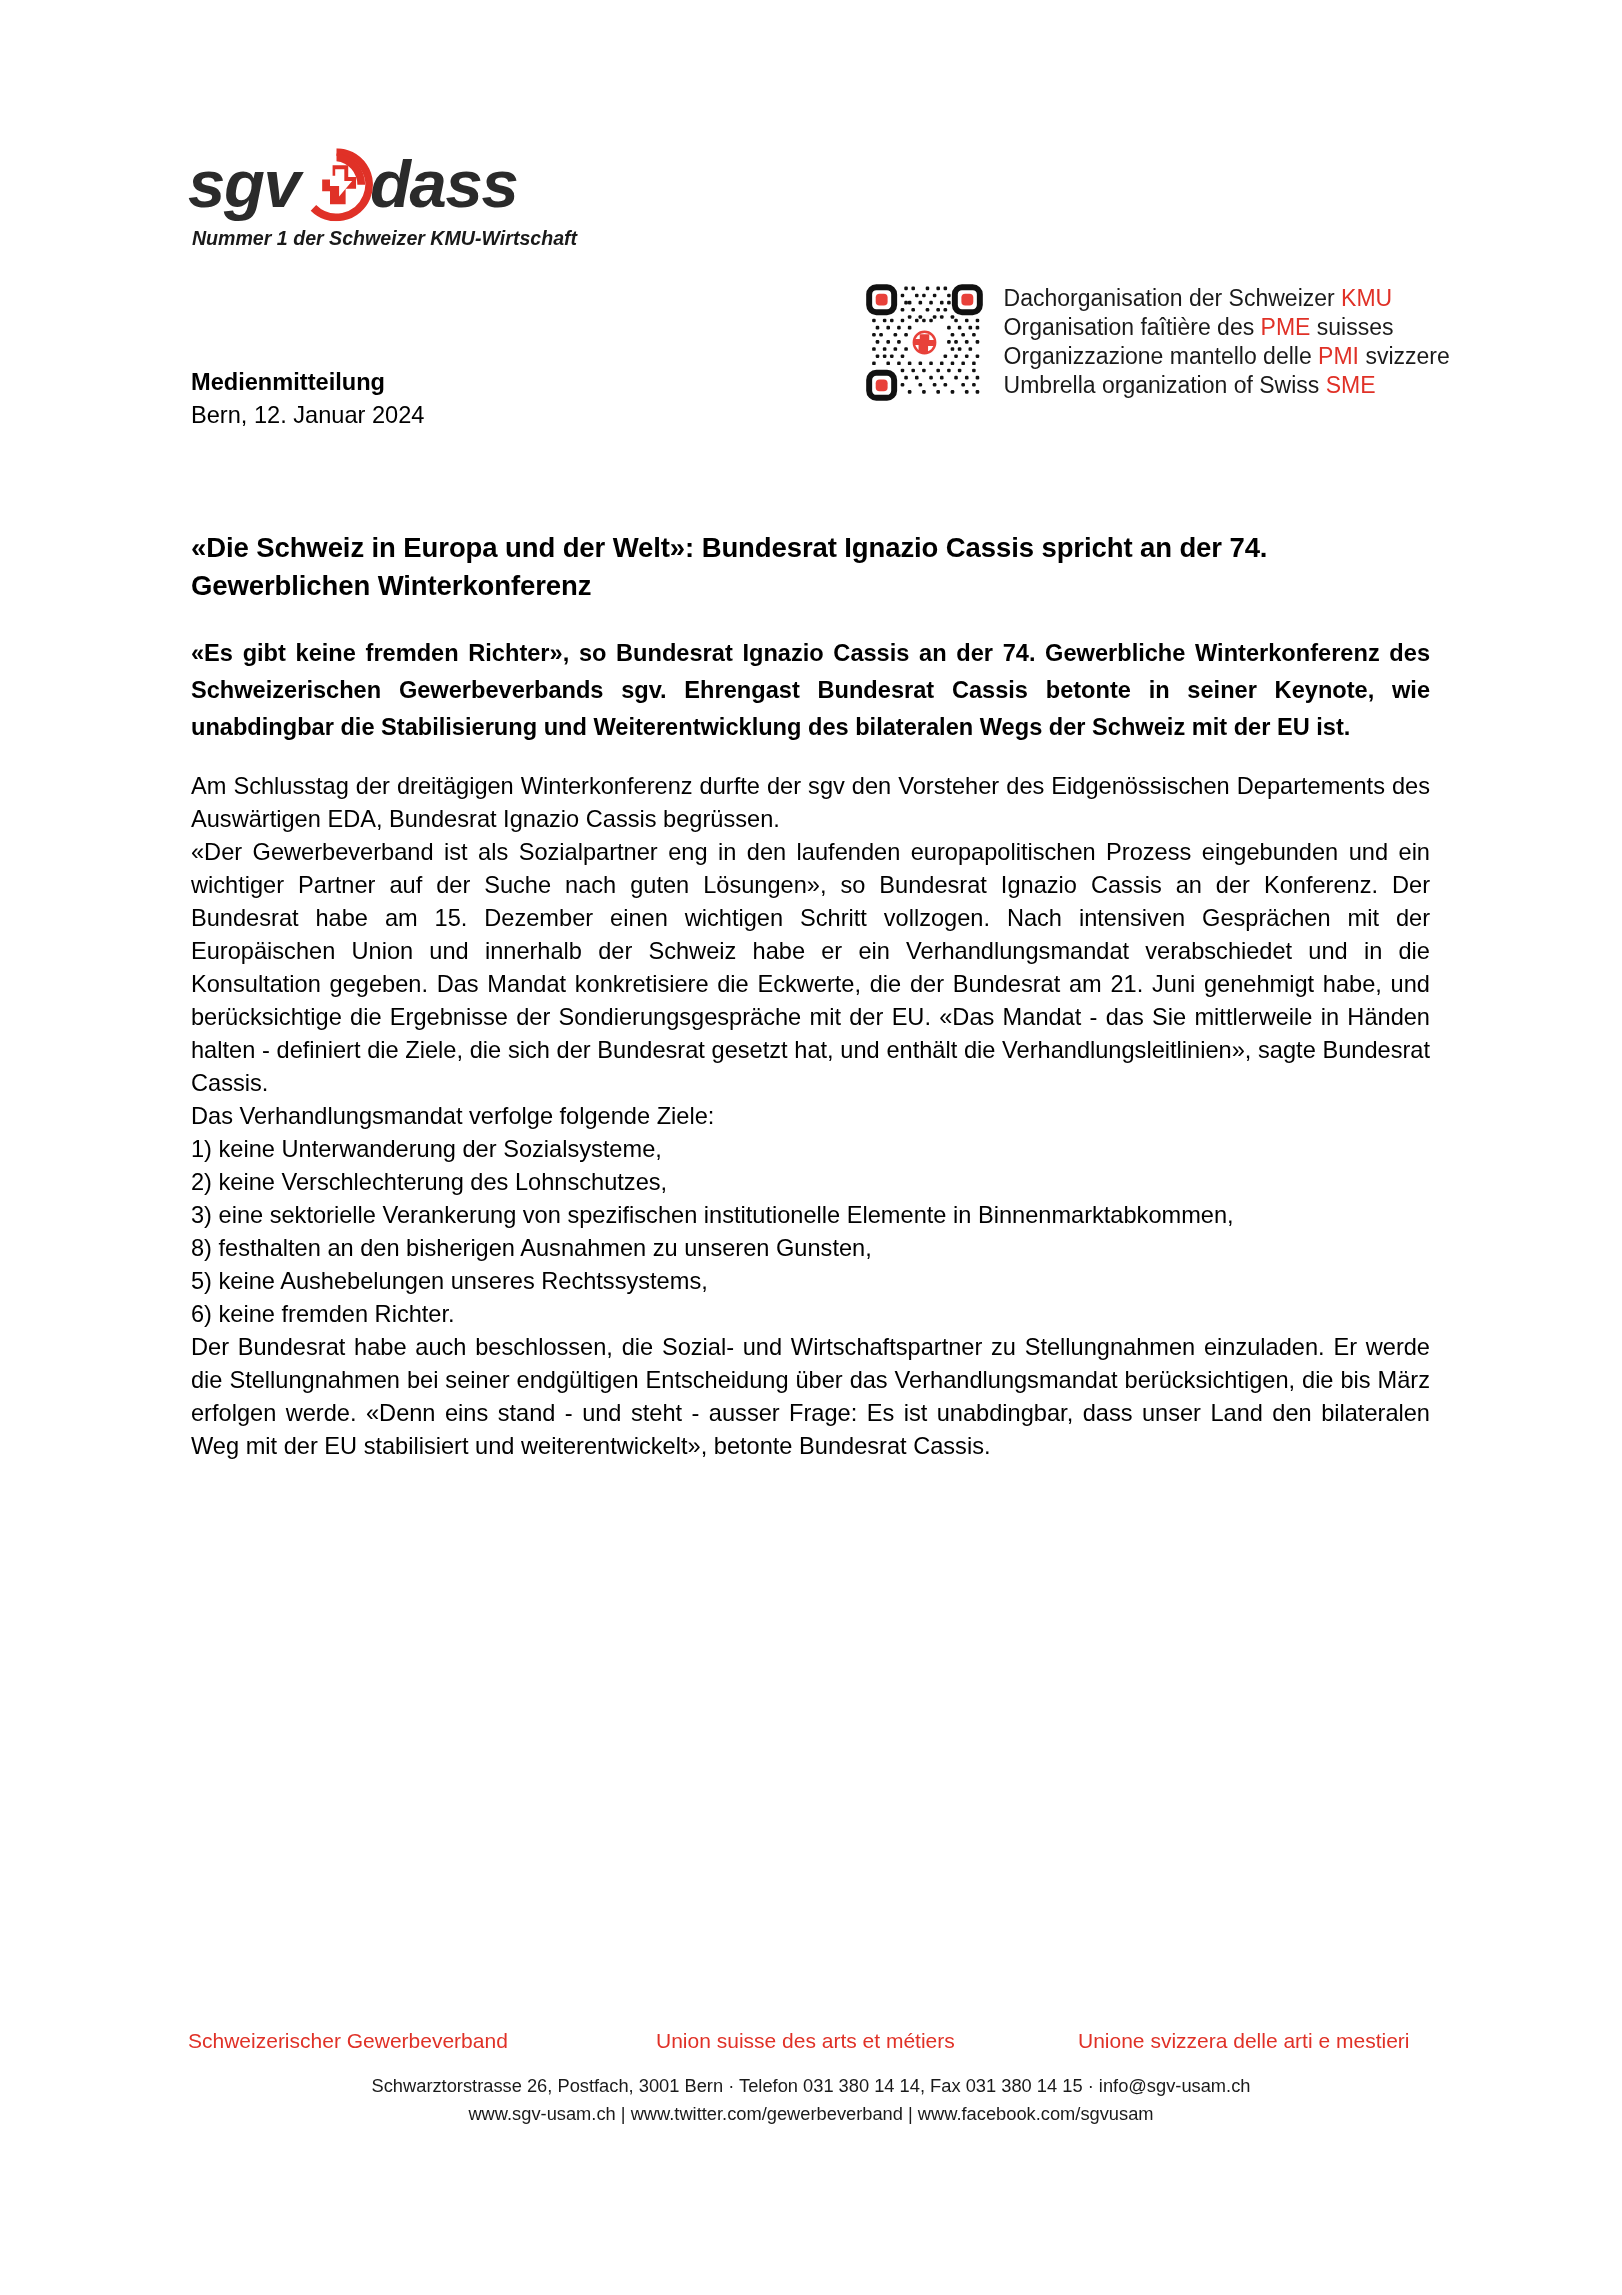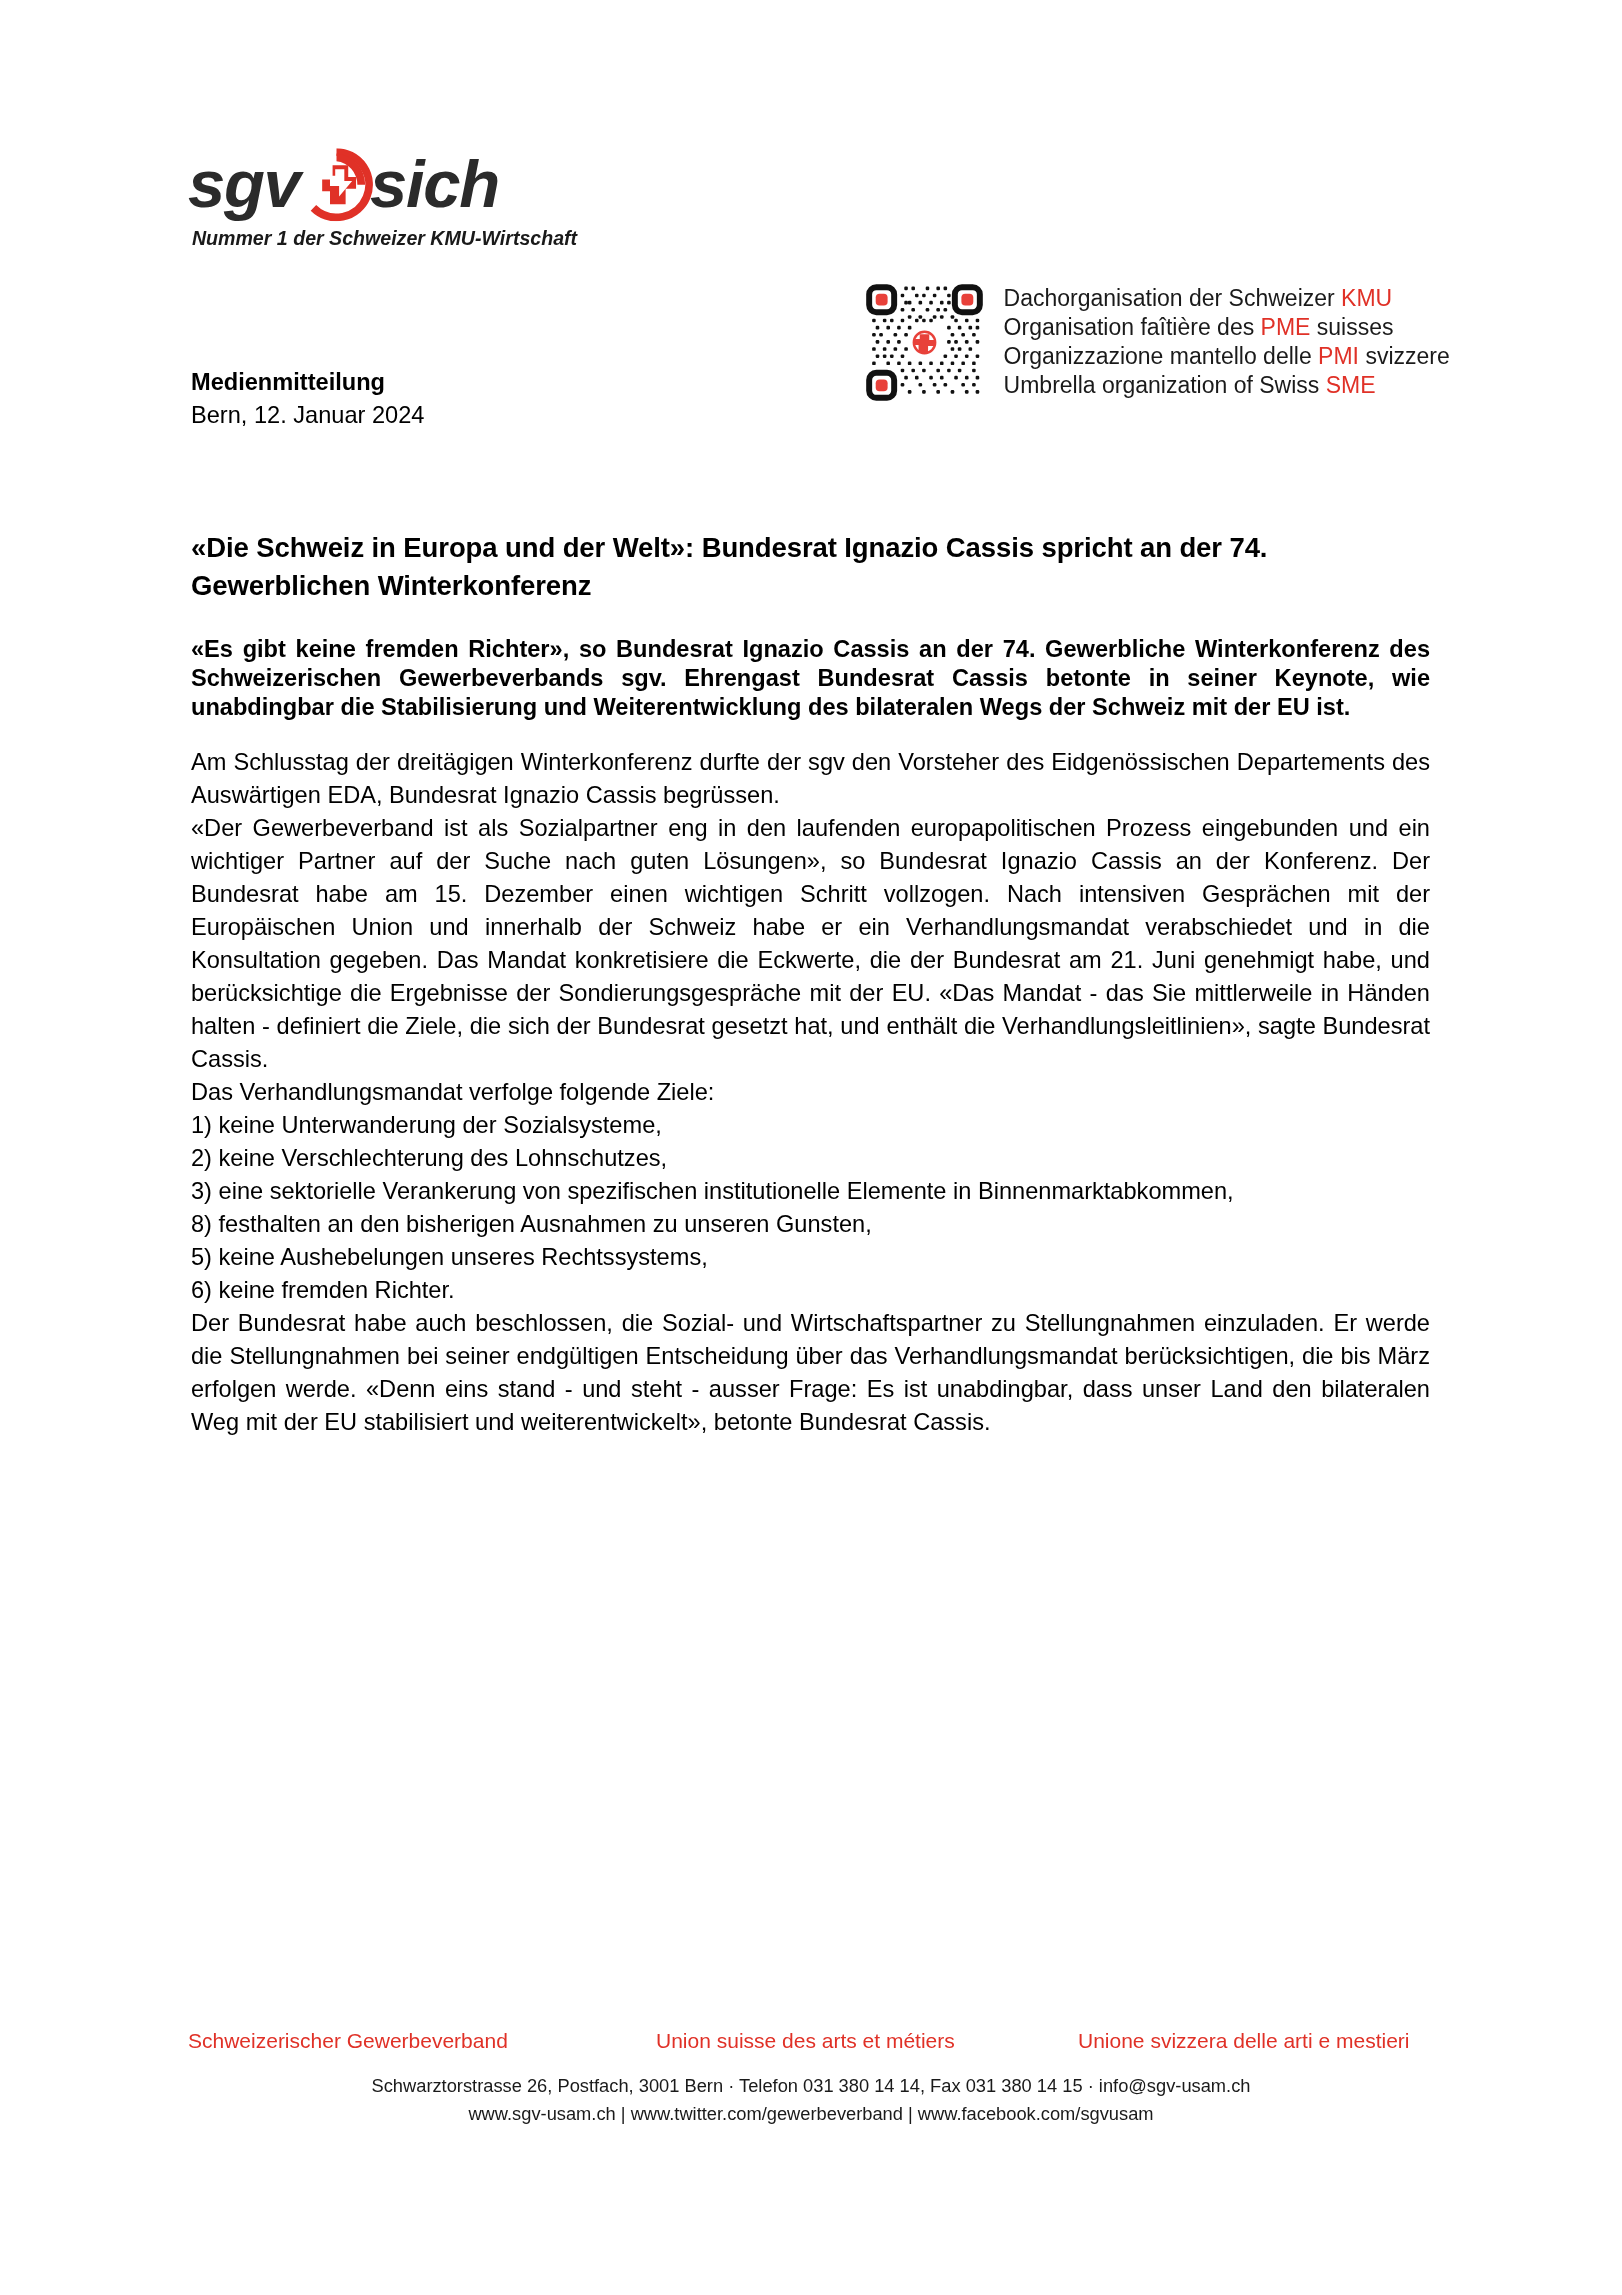--- a/index.html
+++ b/index.html
@@ -119,21 +119,21 @@
     margin-top: 97px;
     font-size: 27.5px;
     line-height: 38px;
     font-weight: bold;
     letter-spacing: -0.1px;
   }
 
   .lead {
     margin-top: 30px;
     font-size: 23.6px;
-    line-height: 29px;
+    line-height: 37px;
     font-weight: bold;
     text-align: justify;
   }
 
   p.body {
     margin: 0;
     font-size: 23.6px;
     line-height: 33px;
     text-align: justify;
   }
@@ -180,21 +180,21 @@
       <div class="logo-wordmark">
         <span class="logo-sgv">sgv</span>
         <span class="logo-mark">
           <svg viewBox="0 0 112 112" xmlns="http://www.w3.org/2000/svg" aria-hidden="true">
             <path d="M56 6 A50 50 0 1 1 20.6 91.4" fill="none" stroke="#e03127" stroke-width="12" stroke-linecap="butt"></path>
             <path d="M56 8 A48 48 0 0 1 100 56 L88 56 A36 36 0 0 0 56 20 Z" fill="#e03127"></path>
             <path d="M50 26 L74 26 L74 44 L86 44 L86 62 L70 62 L70 86 L46 86 L46 66 L34 66 L34 48 L50 48 Z" fill="#e03127"></path>
             <path d="M54 32 L68 32 L68 50 L80 50 L60 74 L60 58 L46 58 L46 42 L54 42 Z" fill="#ffffff"></path>
           </svg>
         </span>
-        <span class="logo-usam">sich</span>
+        <span class="logo-usam">dass</span>
       </div>
       <div class="logo-tagline">Nummer 1 der Schweizer KMU-Wirtschaft</div>
     </div>
 
     <div class="org-block">
 
       <div class="qr">
         <svg viewBox="0 0 100 100" xmlns="http://www.w3.org/2000/svg" aria-hidden="true">
           <rect x="0" y="0" width="100" height="100" fill="#ffffff"></rect>
 

